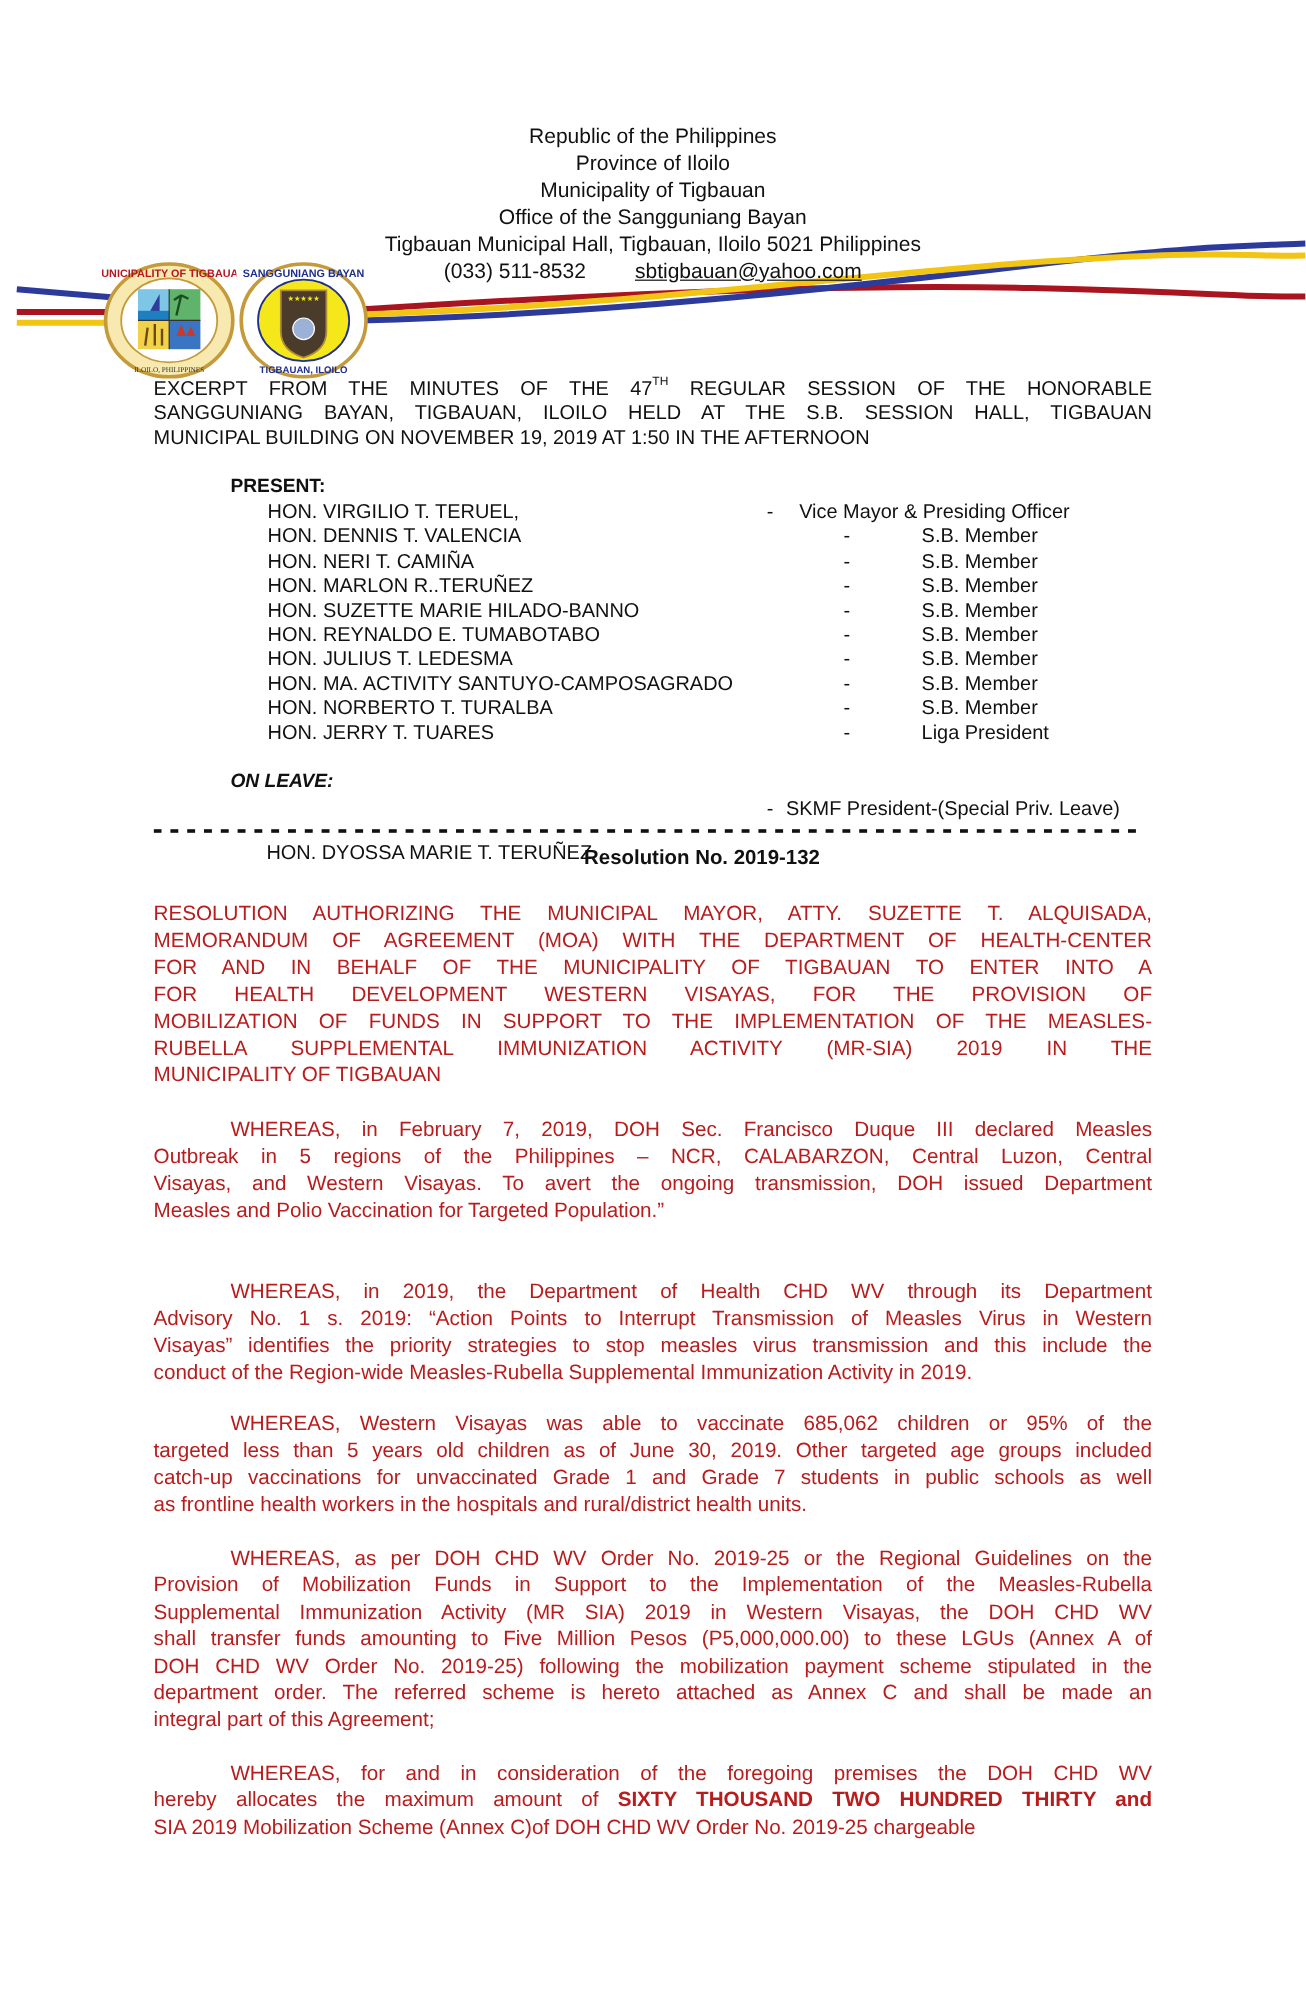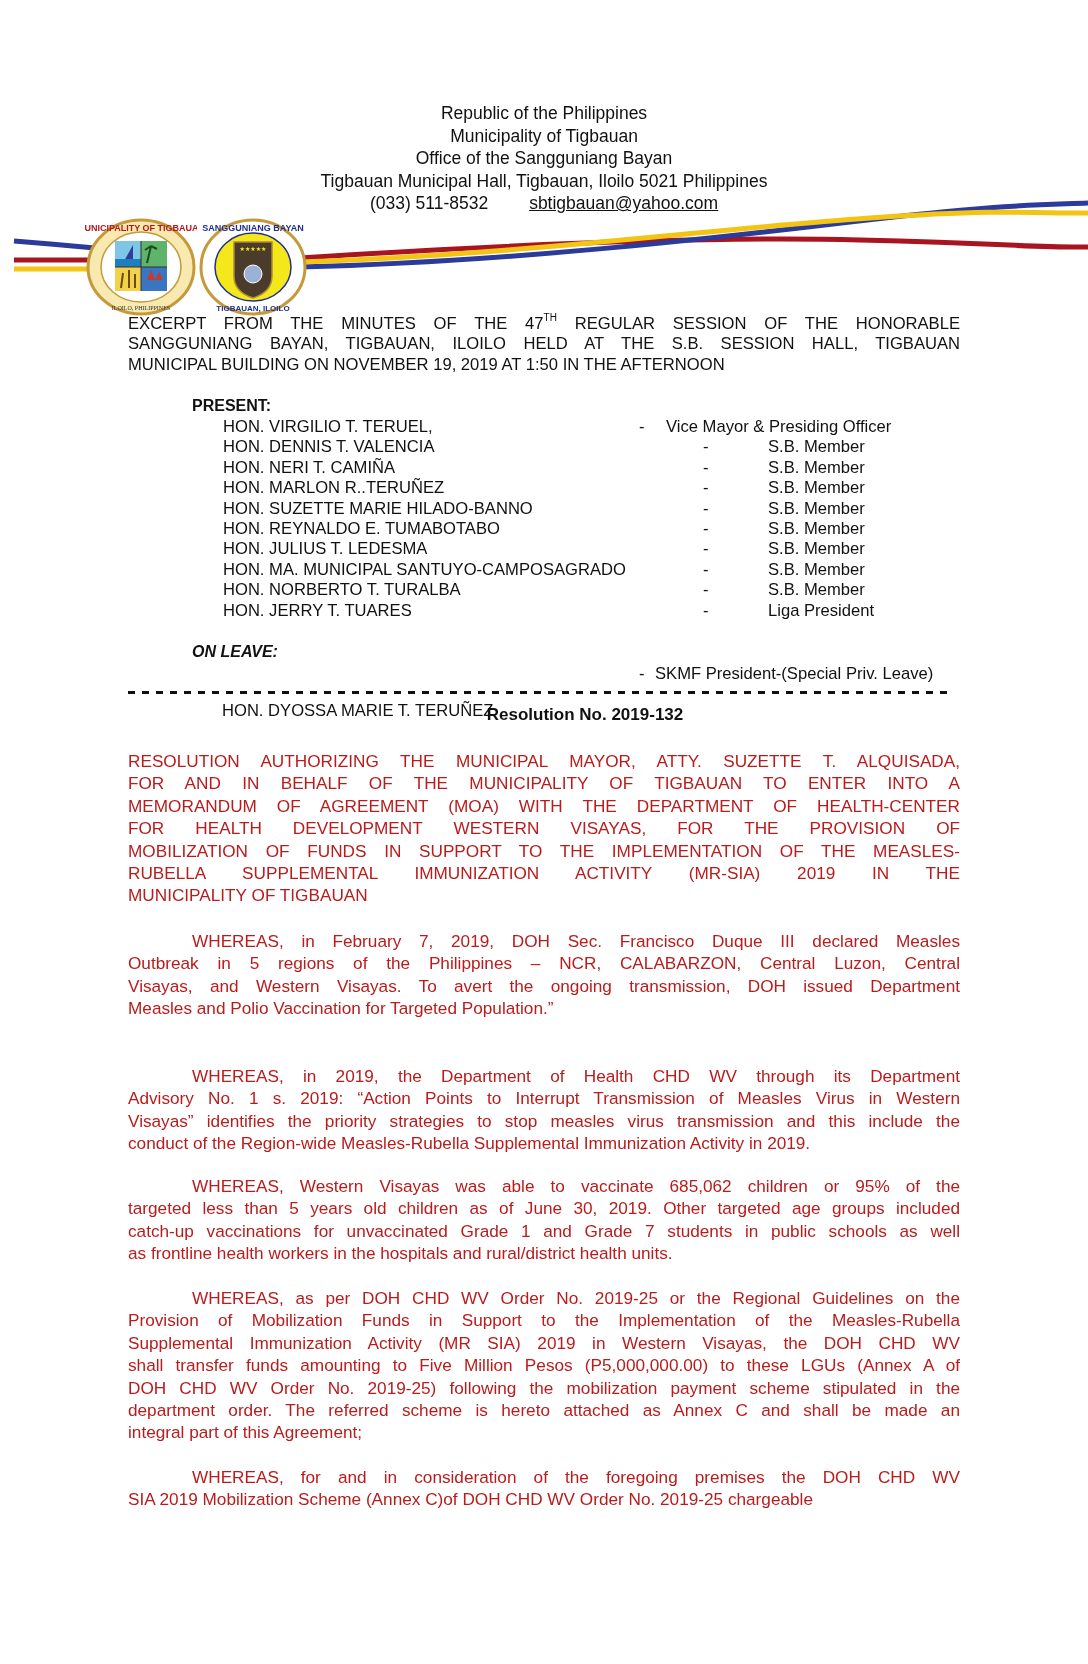--- a/index.html
+++ b/index.html
@@ -82,20 +82,21 @@
     <path d="M14 260 L 95 260" stroke="#a8141f" stroke-width="5" fill="none"></path>
     <path d="M14 269 L 95 269" stroke="#f2c414" stroke-width="5" fill="none"></path>
 
     <path d="M300 258 C 500 245, 700 236, 860 240 S 1040 248, 1088 247" stroke="#a8141f" stroke-width="5" fill="none"></path>
     <path d="M300 267 C 500 262, 700 240, 850 222 S 1040 205, 1088 203" stroke="#2b3a9b" stroke-width="5" fill="none"></path>
     <path d="M300 262 C 520 255, 720 228, 870 218 S 1040 214, 1088 213" stroke="#f2c414" stroke-width="5" fill="none"></path>
   </svg>
 
   <div class="lh-text">
     <div>Republic of the Philippines</div>
+    <div>Province of Iloilo</div>
     <div>Municipality of Tigbauan</div>
     <div>Office of the Sangguniang Bayan</div>
     <div>Tigbauan Municipal Hall, Tigbauan, Iloilo 5021 Philippines</div>
     <div>
       <span>(033) 511-8532</span>
       <span class="email">sbtigbauan@yahoo.com</span>
     </div>
   </div>
 
   <svg class="seal seal1" viewBox="0 0 112 98">
@@ -165,21 +166,21 @@
     <span class="att-name">HON. REYNALDO E. TUMABOTABO</span>
     <span class="att-dash">-</span>
     <span class="att-role">S.B. Member</span>
   </div>
   <div class="att-row">
     <span class="att-name">HON. JULIUS T. LEDESMA</span>
     <span class="att-dash">-</span>
     <span class="att-role">S.B. Member</span>
   </div>
   <div class="att-row">
-    <span class="att-name">HON. MA. MUNICIPAL SANTUYO-CAMPOSAGRADO</span>
+    <span class="att-name">HON. MA. ACTIVITY SANTUYO-CAMPOSAGRADO</span>
     <span class="att-dash">-</span>
     <span class="att-role">S.B. Member</span>
   </div>
   <div class="att-row">
     <span class="att-name">HON. NORBERTO  T. TURALBA</span>
     <span class="att-dash">-</span>
     <span class="att-role">S.B. Member</span>
   </div>
   <div class="att-row">
     <span class="att-name">HON. JERRY T. TUARES</span>
@@ -194,22 +195,22 @@
   <span class="att-dash">-</span>
   <span class="att-role">SKMF President-(Special Priv. Leave)</span>
 </div>
 
 <div class="dash-rule"></div>
 
 <div class="res-no">Resolution No. 2019-132</div>
 
 <div class="para p-title">
   <span class="line">RESOLUTION AUTHORIZING THE MUNICIPAL MAYOR, ATTY. SUZETTE T. ALQUISADA,</span>
+  <span class="line">MEMORANDUM OF AGREEMENT (MOA) WITH THE DEPARTMENT OF HEALTH-CENTER</span>
   <span class="line">FOR AND IN BEHALF OF THE MUNICIPALITY OF TIGBAUAN TO ENTER INTO A</span>
-  <span class="line">MEMORANDUM OF AGREEMENT (MOA) WITH THE DEPARTMENT OF HEALTH-CENTER</span>
   <span class="line">FOR HEALTH DEVELOPMENT WESTERN VISAYAS, FOR THE PROVISION OF</span>
   <span class="line">MOBILIZATION OF FUNDS IN SUPPORT TO THE IMPLEMENTATION OF THE MEASLES-</span>
   <span class="line">RUBELLA SUPPLEMENTAL IMMUNIZATION ACTIVITY (MR-SIA) 2019 IN THE</span>
   <span class="line last">MUNICIPALITY OF TIGBAUAN</span>
 </div>
 
 <div class="para p1">
   <span class="line indent">WHEREAS, in February 7, 2019, DOH Sec. Francisco Duque III declared Measles</span>
   <span class="line">Outbreak in 5 regions of the Philippines – NCR, CALABARZON, Central Luzon, Central</span>
   <span class="line">Visayas, and Western Visayas.  To avert the ongoing transmission, DOH issued Department</span>
@@ -235,14 +236,15 @@
   <span class="line">Provision of Mobilization Funds in Support to the Implementation of the Measles-Rubella</span>
   <span class="line">Supplemental Immunization Activity (MR SIA) 2019 in Western Visayas, the DOH CHD WV</span>
   <span class="line">shall transfer funds amounting to Five Million Pesos (P5,000,000.00) to these LGUs (Annex A of</span>
   <span class="line">DOH CHD WV Order No. 2019-25) following the mobilization payment scheme stipulated in the</span>
   <span class="line">department order. The referred scheme is hereto attached as Annex C and shall be made an</span>
   <span class="line last">integral part of this Agreement;</span>
 </div>
 
 <div class="para p5">
   <span class="line indent">WHEREAS,  for and in consideration of the foregoing premises the DOH CHD WV</span>
+  <span class="line"><span>hereby allocates the maximum amount of </span><b>SIXTY THOUSAND TWO HUNDRED THIRTY and</b></span>
   <span class="line last">SIA 2019 Mobilization Scheme (Annex C)of  DOH CHD WV Order No. 2019-25 chargeable</span>
 </div>
 
 </body></html>

